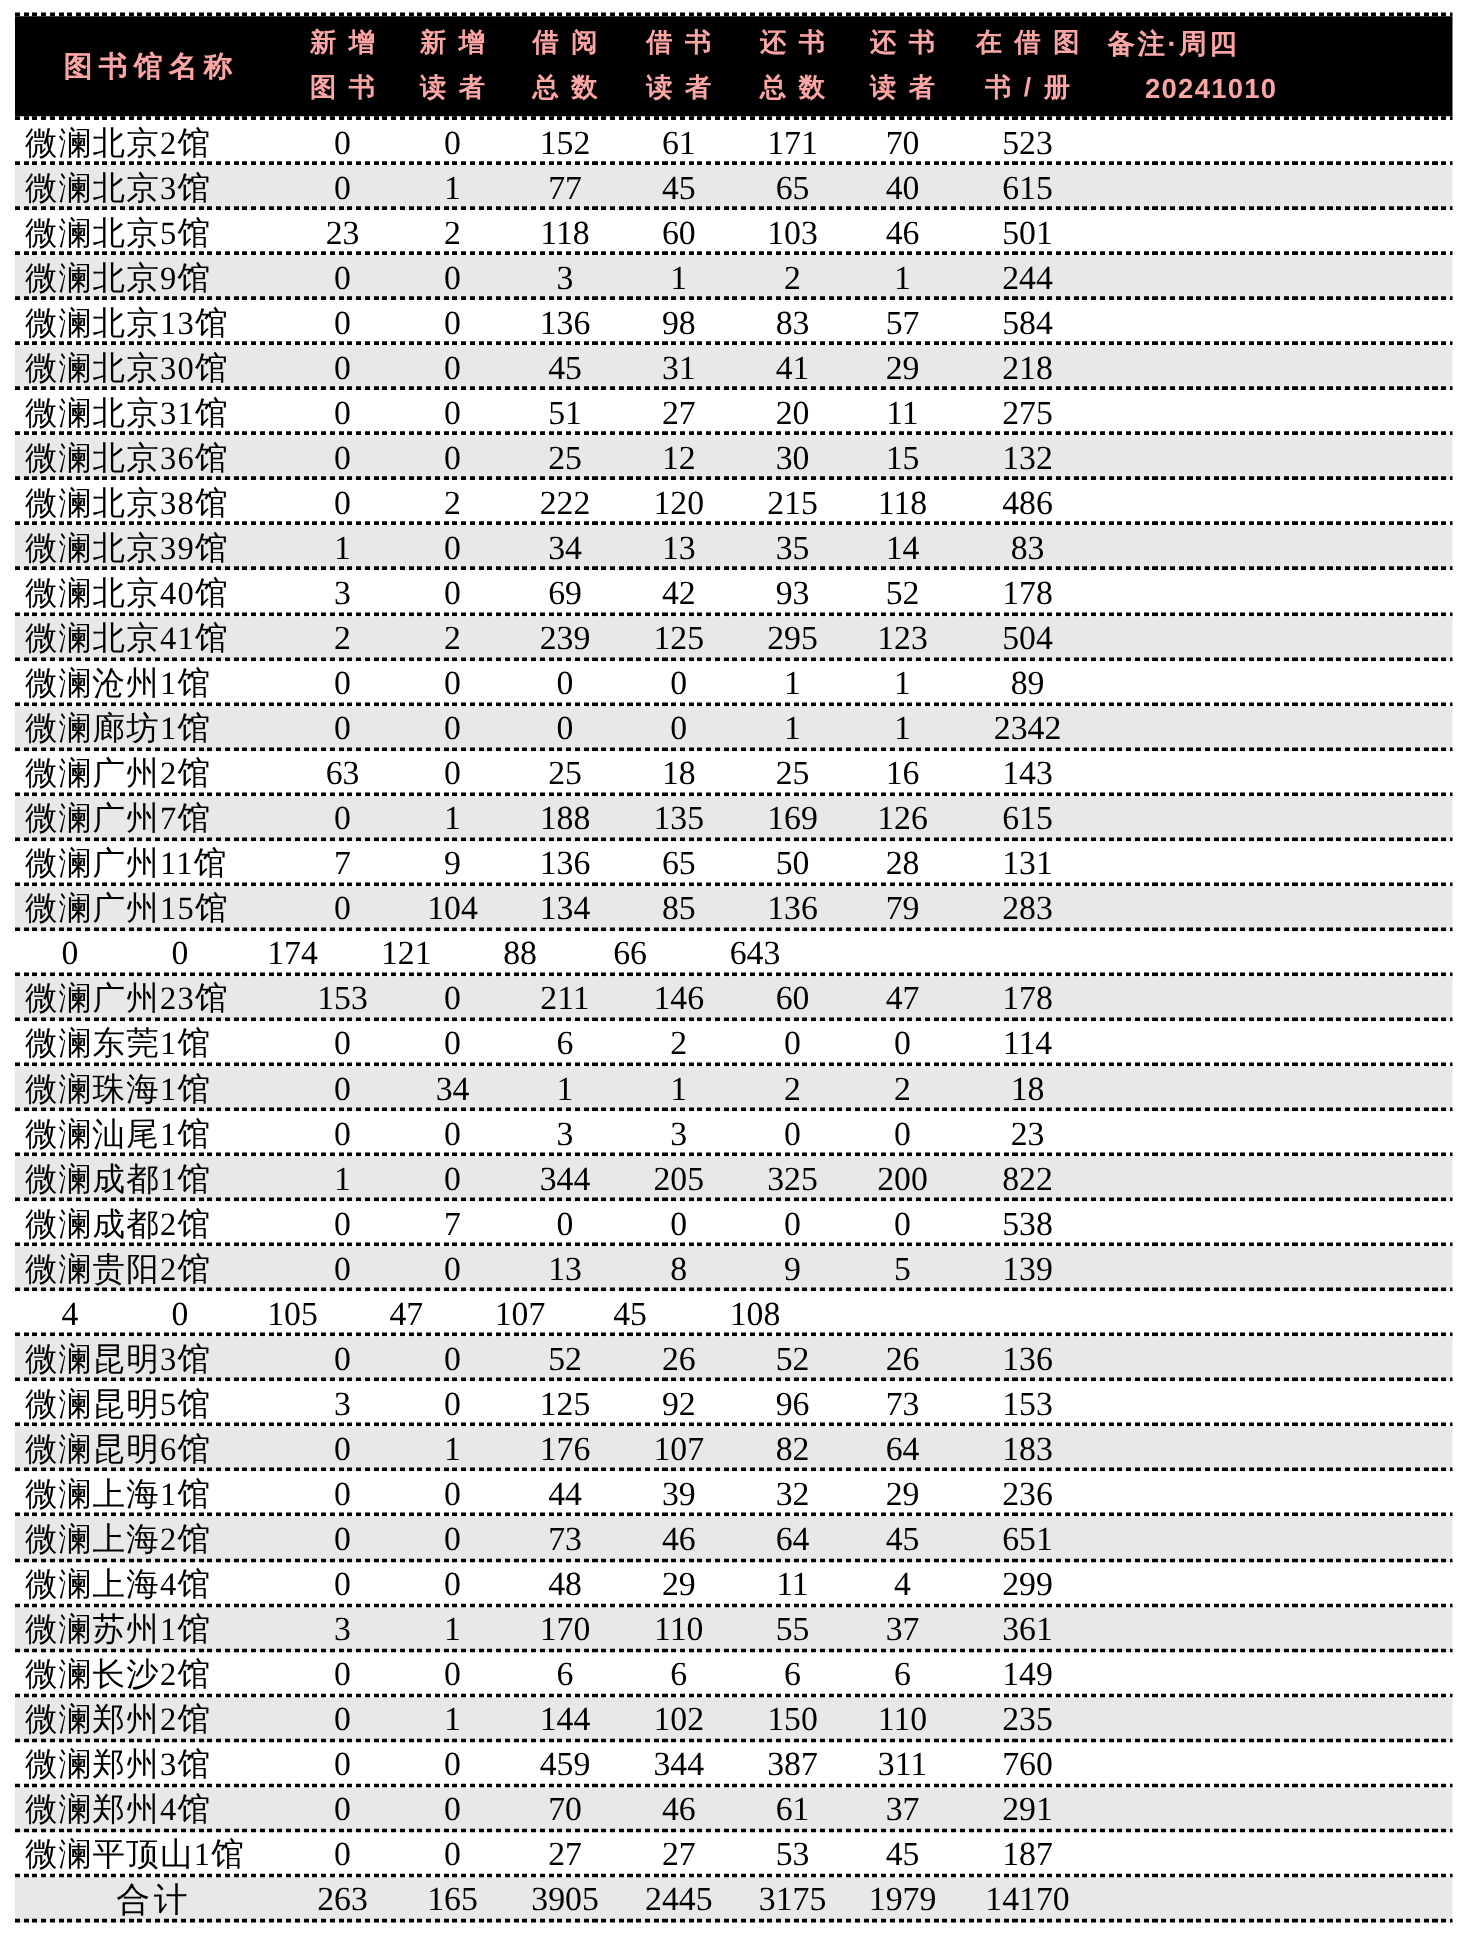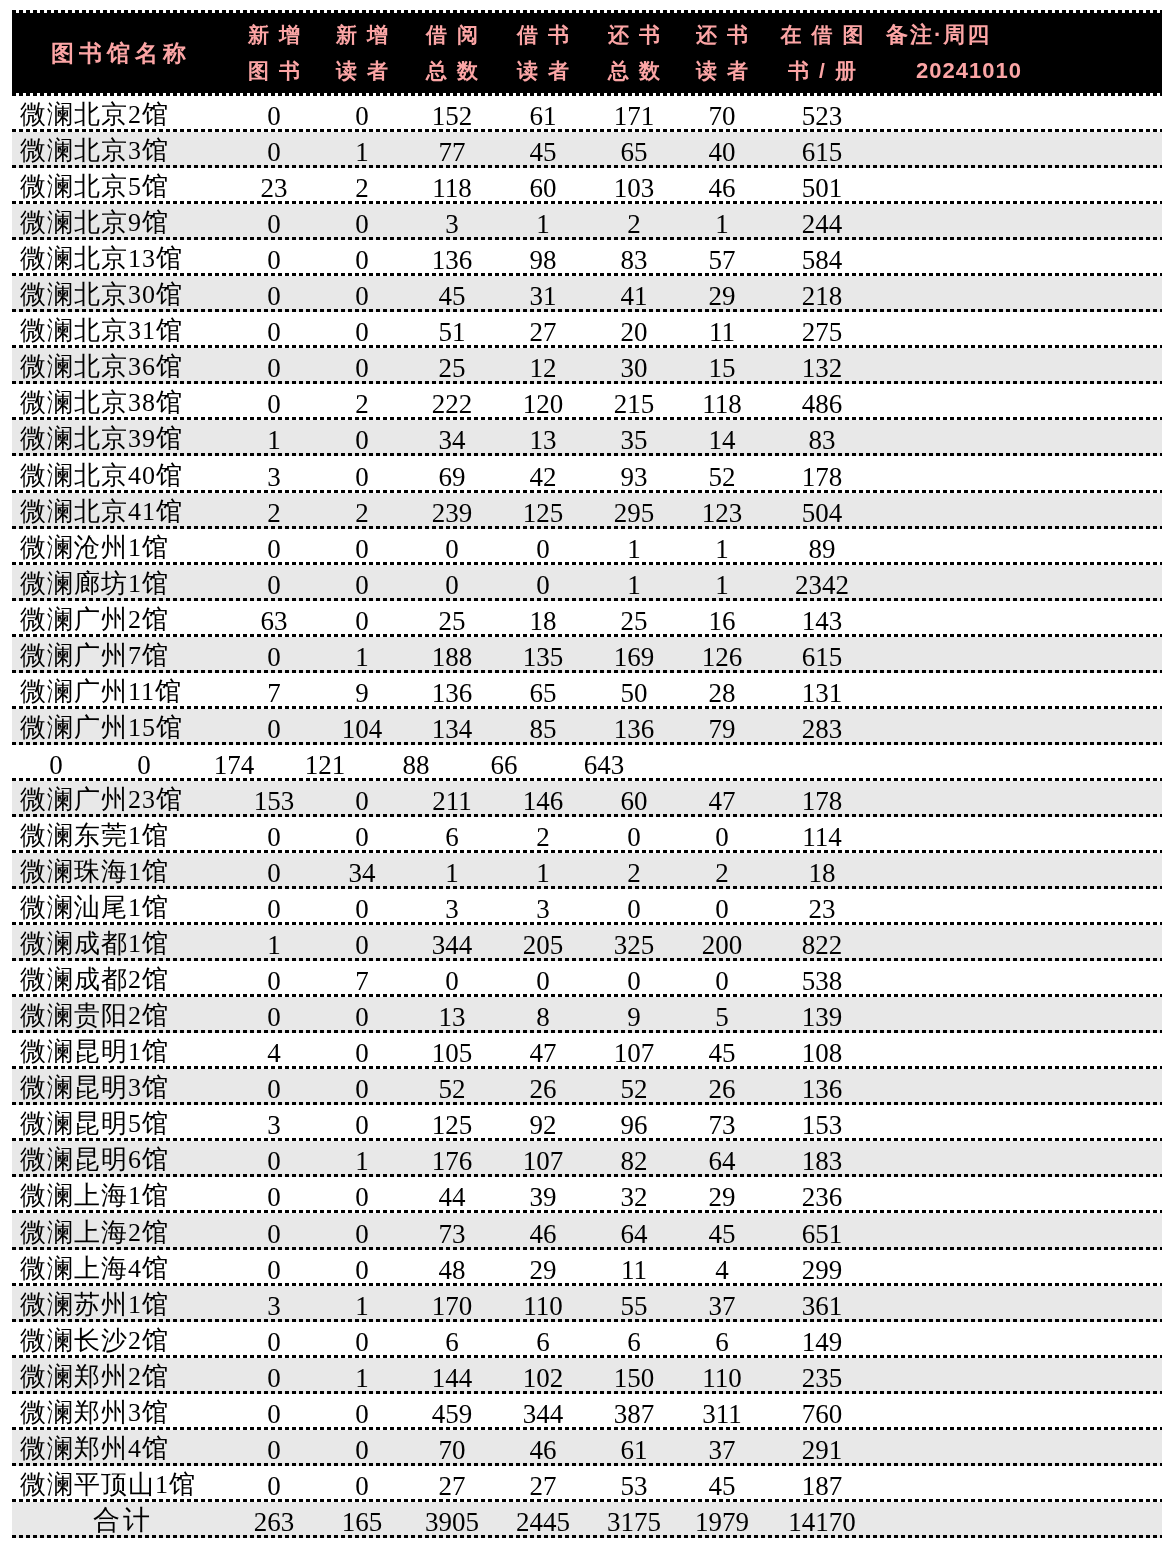--- a/index.html
+++ b/index.html
@@ -40,21 +40,21 @@
     text-align: center;
   }
   .h-2line { font-size: 21px; letter-spacing: 10px; text-indent: 10px; }
   .h-remark { text-align: left; font-size: 22px; }
   .h-remark .r1 { letter-spacing: 2px; margin-left: 6px; }
   .h-remark .r2 { letter-spacing: 1px; margin-left: 36px; }
   .tbody { width: 100%; }
   .row {
     display: flex;
     height: 36.05px;
-    align-items: flex-end;
+    align-items: center;
     background-color: #ffffff;
     background-image: repeating-linear-gradient(90deg, #000000 0px, #000000 4px, transparent 4px, transparent 7px);
     background-size: 100% 3px;
     background-position: left bottom;
     background-repeat: no-repeat;
     font-size: 27px;
     color: #000000;
   }
   .row:nth-child(even) { background-color: #e8e8e8; }
   .c1 { flex: 0 0 218px; }
@@ -406,21 +406,20 @@
     <div class="c2 num-cell">0</div>
     <div class="c3 num-cell">0</div>
     <div class="c4 num-cell">13</div>
     <div class="c5 num-cell">8</div>
     <div class="c6 num-cell">9</div>
     <div class="c7 num-cell">5</div>
     <div class="c8 num-cell">139</div>
     <div class="c9 num-cell"></div>
   </div>
         <div class="row">
-    <div class="c1 name-cell">微澜昆明1馆</div>
     <div class="c2 num-cell">4</div>
     <div class="c3 num-cell">0</div>
     <div class="c4 num-cell">105</div>
     <div class="c5 num-cell">47</div>
     <div class="c6 num-cell">107</div>
     <div class="c7 num-cell">45</div>
     <div class="c8 num-cell">108</div>
     <div class="c9 num-cell"></div>
   </div>
         <div class="row">

